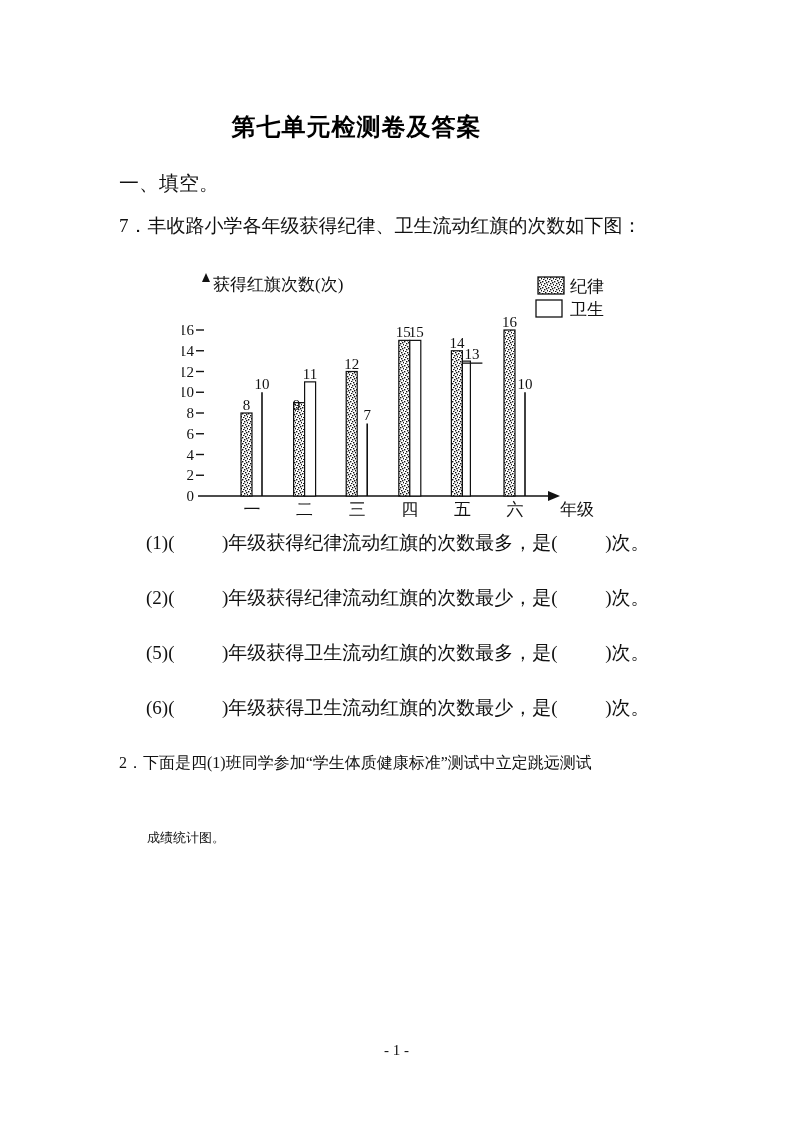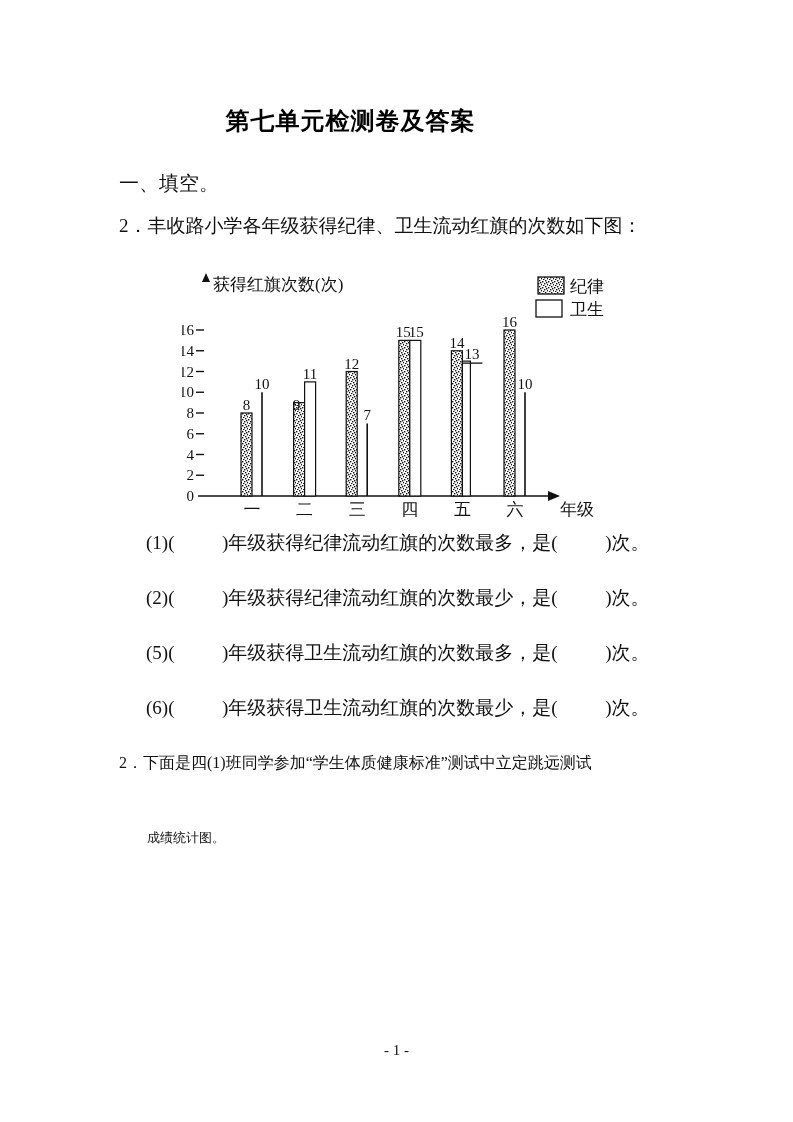--- a/index.html
+++ b/index.html
@@ -3,42 +3,42 @@
 <meta charset="utf-8">
 <style>
   html,body{margin:0;padding:0;}
   body{
     width:793px;height:1122px;background:#ffffff;position:relative;
     font-family:"Liberation Serif","DejaVu Serif",serif;color:#111;
     overflow:hidden;
   }
   .abs{position:absolute;}
   .doc-title{
-    top:97px;left:0;width:685px;text-align:center;margin:8px;
+    top:97px;left:0;width:685px;text-align:center;margin:14px;
     font-family:"Liberation Sans","DejaVu Sans",sans-serif;
     font-size:24px;font-weight:bold;letter-spacing:1px;color:#000;
   }
   .section-heading{left:119px;top:159px;font-size:20px;margin-top:11px;}
   .q1{left:119px;top:213px;font-size:19px;}
   .chart-wrap{left:182px;top:256px;width:442px;height:258px;margin-top:12px;}
   .chart-wrap svg text{font-family:"Liberation Serif","DejaVu Serif",serif;}
   .sub{left:146px;font-size:19px;white-space:pre;text-align:center;}
   .s1{top:530px}.s2{top:585px}.s3{top:640px}.s4{top:695px}
   .q2a{left:119px;top:753px;font-size:16px;}
   .q2b{left:147px;top:829px;font-size:13px;text-align:center;}
   .page-num{left:0;top:1042px;width:793px;text-align:center;font-size:15px;}
 </style>
 </head>
 <body>
 
 <h1 class="doc-title abs">第七单元检测卷及答案</h1>
 
 <div class="section-heading abs">一、填空。</div>
 
-<div class="q1 abs">2．丰收路小学各年级获得纪律、卫生流动红旗的次数如下图：</div>
+<div class="q1 abs">7．丰收路小学各年级获得纪律、卫生流动红旗的次数如下图：</div>
 
 <div class="chart-wrap abs" id="chart"><svg width="442" height="258" viewBox="0 0 442 258">
       <defs>
         <pattern id="speckle" width="6" height="6" patternUnits="userSpaceOnUse">
           <rect x="0" y="0" width="6" height="6" fill="#fff"></rect>
           <rect x="0" y="1" width="1.4" height="1.4" fill="#111111"></rect>
           <rect x="3" y="0" width="1.4" height="1.4" fill="#111111"></rect>
           <rect x="2" y="3" width="1.4" height="1.4" fill="#111111"></rect>
           <rect x="5" y="4" width="1.4" height="1.4" fill="#111111"></rect>
           <rect x="1" y="5" width="1.4" height="1.4" fill="#111111"></rect>

